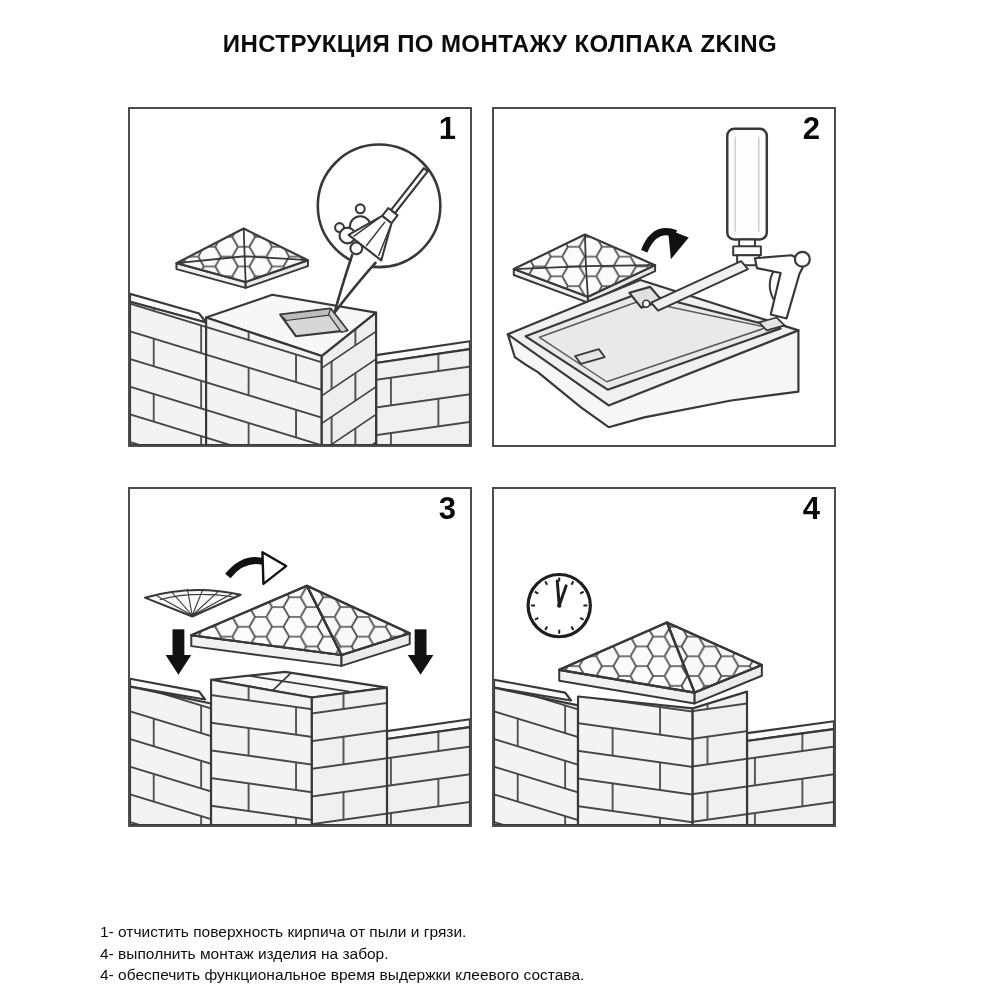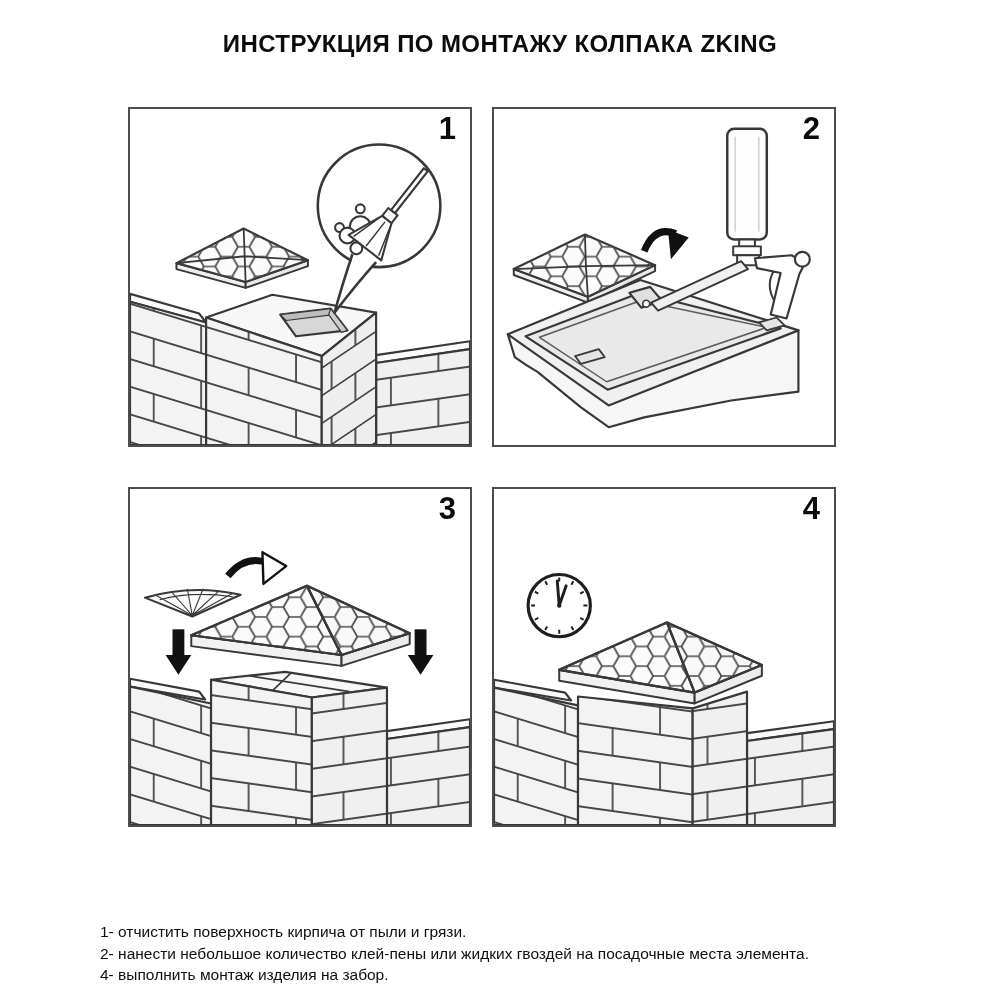--- a/index.html
+++ b/index.html
@@ -237,17 +237,17 @@
           <path d="M66,118 L64,93 M66,118 L73,98" stroke="#1e1e1e" stroke-width="3" fill="none" stroke-linecap="round"></path>
           <circle cx="66" cy="118" r="2.2" fill="#1e1e1e" stroke="none"></circle>
         </g>
       </g>
     </svg>
     <div class="step-num">4</div>
   </div>
 
   <div class="instructions">
     <p>1- отчистить поверхность кирпича от пыли и грязи.</p>
-    <p>2- нанести небольшое количество клей-пены или жидких гвоздей на посадочные места элемента.</p>
     <p>4- выполнить монтаж изделия на забор.</p>
+    <p>4- обеспечить функциональное время выдержки клеевого состава.</p>
   </div>
 
 </div>
 
 </body></html>

